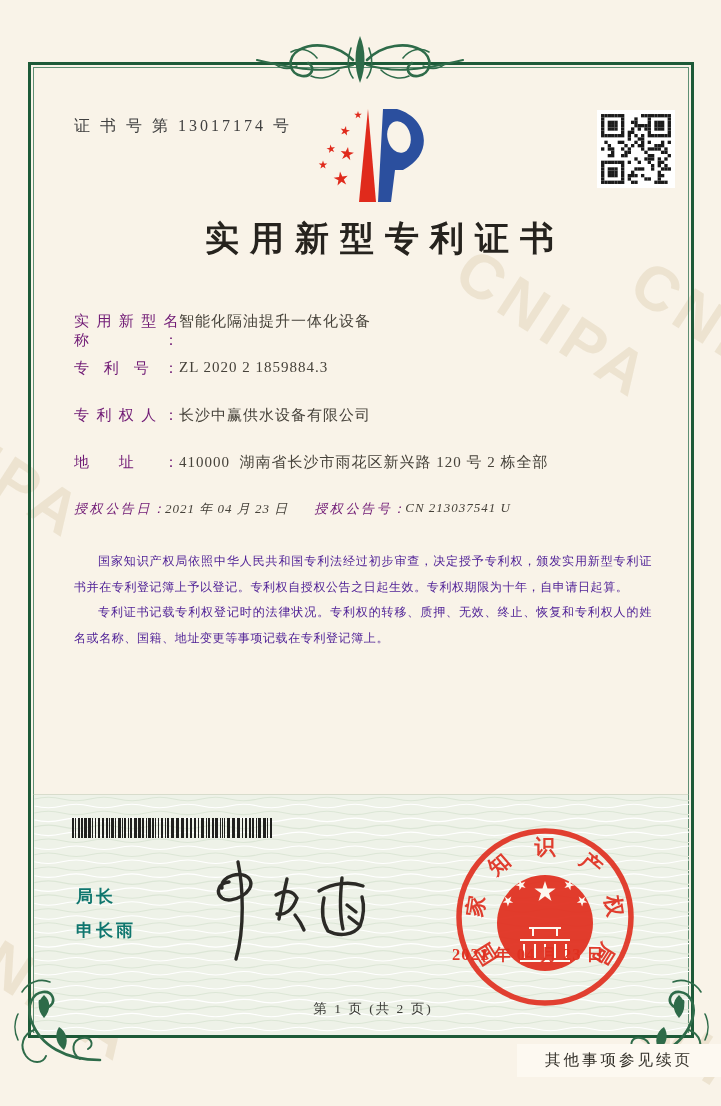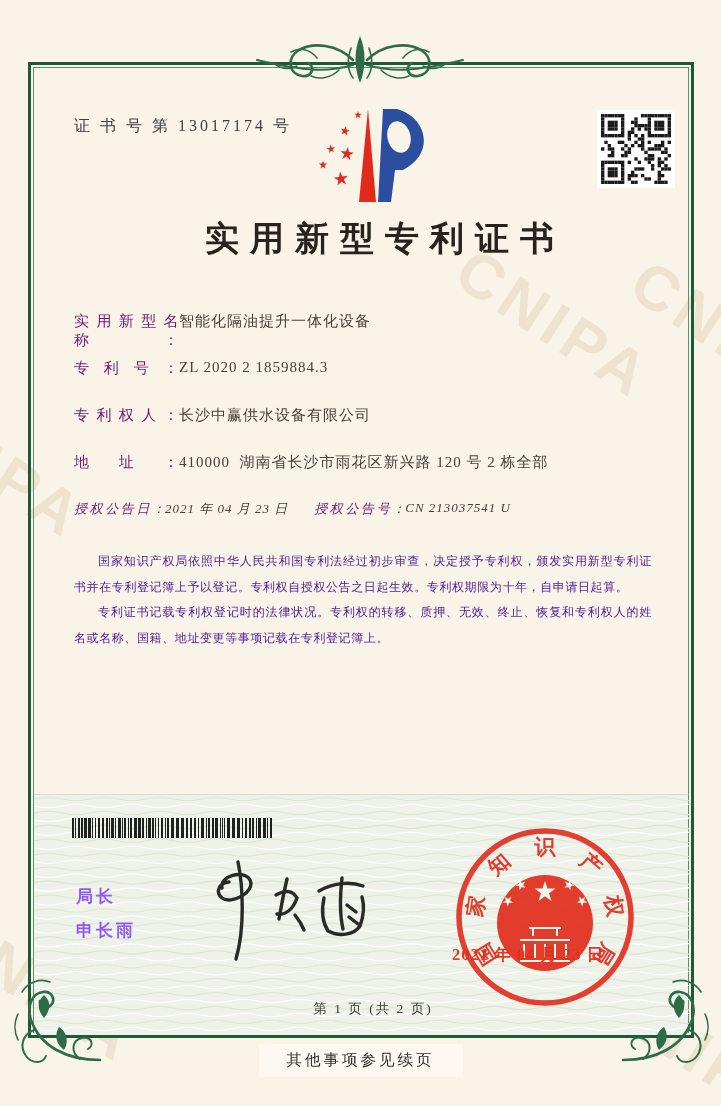--- a/index.html
+++ b/index.html
@@ -39,34 +39,34 @@
   .grant-row { display:flex; height:47px; font-size:13px;font-style:italic; }
   .grant-pair2 { margin-left:26px; }
   .paras { margin-top:2px; font-size:12px; line-height:25.5px; text-align:justify; color:#4c1d95; }
   .paras p { text-indent:2em; letter-spacing:.6px; }
 
   
   .wave-strip { position:absolute; left:33px; top:794px; width:656px; height:241px; z-index:2;
                 border-top:1px solid rgba(175,192,170,.45); }
   .barcode { position:absolute; left:72px; top:818px; z-index:4; }
   .signer { position:absolute; left:76px; top:880px; z-index:4; font-size:17px; font-weight:600;
-            letter-spacing:3px; color:#8b5cf6; line-height:34px; }
+            letter-spacing:3px; color:#0f766e; line-height:34px; }
   .signature { position:absolute; left:192px; top:846px; z-index:5; }
 
   .seal { position:absolute; left:450px; top:822px; width:190px; height:190px; z-index:5; }
   .seal svg { position:absolute; left:0; top:0; }
   #seal-arc { position:absolute; inset:0; }
   #seal-arc span { position:absolute; font-size:21px; font-weight:700; color:var(--seal_red,#e03020);
                    font-family:"Liberation Sans","DejaVu Sans",sans-serif; opacity:.93; }
   .seal-date { position:absolute; left:452px; top:944px; width:200px; z-index:6; font-size:16.5px;
                font-weight:700; color:var(--seal_red,#e03020); letter-spacing:1px; opacity:.95; }
 
   .page-info { position:absolute; left:0; top:1000px; width:100%; text-align:center;
                font-size:13.5px; color:#3a3a36; letter-spacing:2px; z-index:4;padding-left:25px; }
-  .cont-wrap { position:absolute; left:0; top:1044px; width:100%; text-align:center; z-index:4; }
+  .cont-wrap { position:absolute; left:0; top:1044px; width:100%; text-align:right; z-index:4; }
   .cont-note { display:inline-block; background:#fdf9f1; padding:6px 28px; font-size:15.5px;
                letter-spacing:3px; color:#333029; }
 </style>
 </head>
 <body>
 
 <div class="page">
 
   <div class="wm" style="left:-205px; top:-42px;">CNIPA</div>
   <div class="wm" style="left:445px; top:288px;">CNIPA</div>

